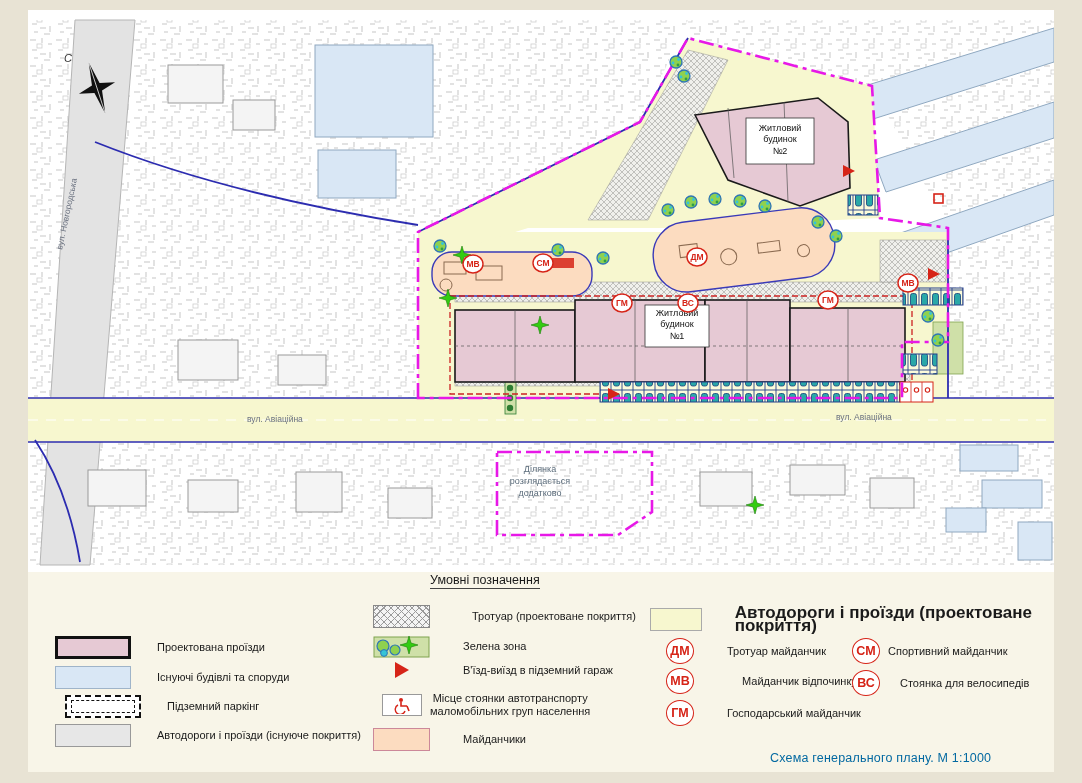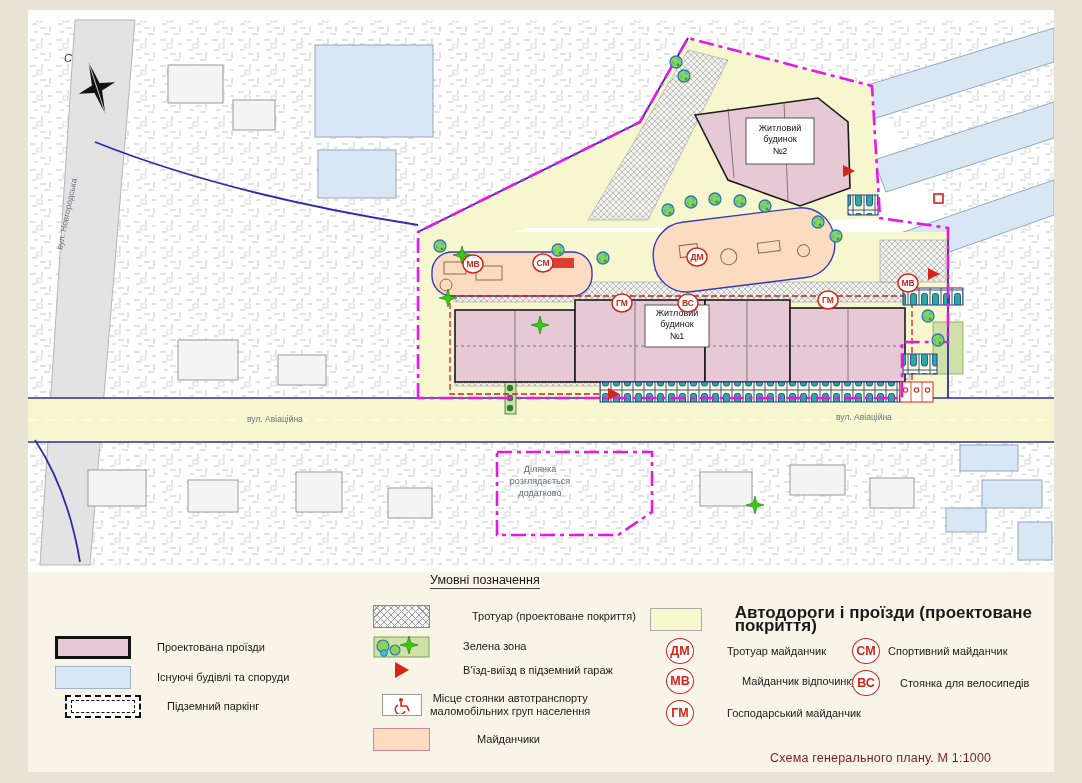--- a/index.html
+++ b/index.html
@@ -1,20 +1,20 @@
 <!DOCTYPE html>
 <html><head>
 <meta charset="utf-8">
 <style>
   html,body{margin:0;padding:0;}
   body{font-family:"Liberation Sans",sans-serif;}
   .page{position:relative;width:1082px;height:783px;background:#e8e3d4;overflow:hidden;}
   .sheet{position:absolute;left:28px;top:10px;width:1026px;height:762px;background:#f8f5e8;}
   .map-svg{position:absolute;left:28px;top:10px;width:1026px;height:562px;display:block;}
-  .caption{position:absolute;left:770px;top:751px;font-size:12.5px;color:#7f1d1d;letter-spacing:.2px;}
+  .caption{position:absolute;left:770px;top:751px;font-size:12.5px;color:#0369a1;letter-spacing:.2px;}
   .legend-title{position:absolute;left:430px;top:573px;font-size:12.5px;color:#1a1a1a;border-bottom:1px solid #444;padding-bottom:1px;}
   .lrow{position:absolute;display:flex;align-items:center;}
   .llabel{font-size:11px;color:#1a1a1a;line-height:13px;}
   .llabel.bold{font-weight:bold;font-size:17px;}
   .sw{box-sizing:border-box;}
   .sw-proj{width:76px;height:23px;background:#e6c9d4;border:3px solid #111;}
   .sw-exist{width:76px;height:23px;background:#d9e7f5;border:1px solid #9fb4c9;}
   .sw-upark{width:76px;height:23px;background:#fff;border:2px dashed #111;display:flex;align-items:center;justify-content:center;}
   .sw-upark .inner{width:62px;height:11px;border:1px dashed #111;}
   .sw-roadg{width:76px;height:23px;background:#e7e7e7;border:1px solid #999;}
@@ -277,20 +277,24 @@
   <div class="lrow" style="left:55px;top:666px;">
     <div class="sw sw-exist"></div>
     <span class="llabel" style="margin-left:26px;">Існуючі будівлі та споруди</span>
   </div>
   <div class="lrow" style="left:65px;top:695px;text-align:right;">
     <div class="sw sw-upark">
         <div class="inner"></div>
       </div>
     <span class="llabel" style="margin-left:26px;">Підземний паркінг</span>
   </div>
+  <div class="lrow" style="left:55px;top:724px;">
+    <div class="sw sw-roadg"></div>
+    <span class="llabel" style="margin-left:26px;">Автодороги і проїзди (існуюче покриття)</span>
+  </div>
 
   <div class="lrow" style="left:373px;top:605px;">
     <div class="sw sw-side"></div>
     <span class="llabel" style="margin-left:42px;">Тротуар (проектоване покриття)</span>
   </div>
   <div class="lrow" style="left:373px;top:634px;">
     <svg width="57" height="25">
       <rect x="1" y="3" width="55" height="20" fill="#cfe0a8" stroke="#7fa34e"></rect>
       <circle cx="10" cy="12" r="6" fill="#8fd14f" stroke="#2e75b6" stroke-width="1.2"></circle>
       <circle cx="22" cy="16" r="5" fill="#8fd14f" stroke="#2e75b6" stroke-width="1.2"></circle>
@@ -315,21 +319,21 @@
         </svg>
       </div>
     </div>
     <span class="llabel" style="text-align:center;">
       <span>Місце стоянки автотранспорту</span><br>
       <span>маломобільних груп населення</span>
     </span>
   </div>
   <div class="lrow" style="left:373px;top:728px;">
     <div class="sw sw-peach"></div>
-    <span class="llabel" style="margin-left:47px;">Майданчики</span>
+    <span class="llabel" style="margin-left:33px;">Майданчики</span>
   </div>
 
   <div class="lrow" style="left:650px;top:606px;">
     <div class="sw sw-yellow"></div>
     <span class="llabel bold" style="margin-left:33px;">Автодороги і проїзди (проектоване покриття)</span>
   </div>
   <div class="lrow" style="left:666px;top:638px;">
     <div class="badge">ДМ</div>
     <span class="llabel" style="margin-left:33px;">Тротуар майданчик</span>
   </div>

